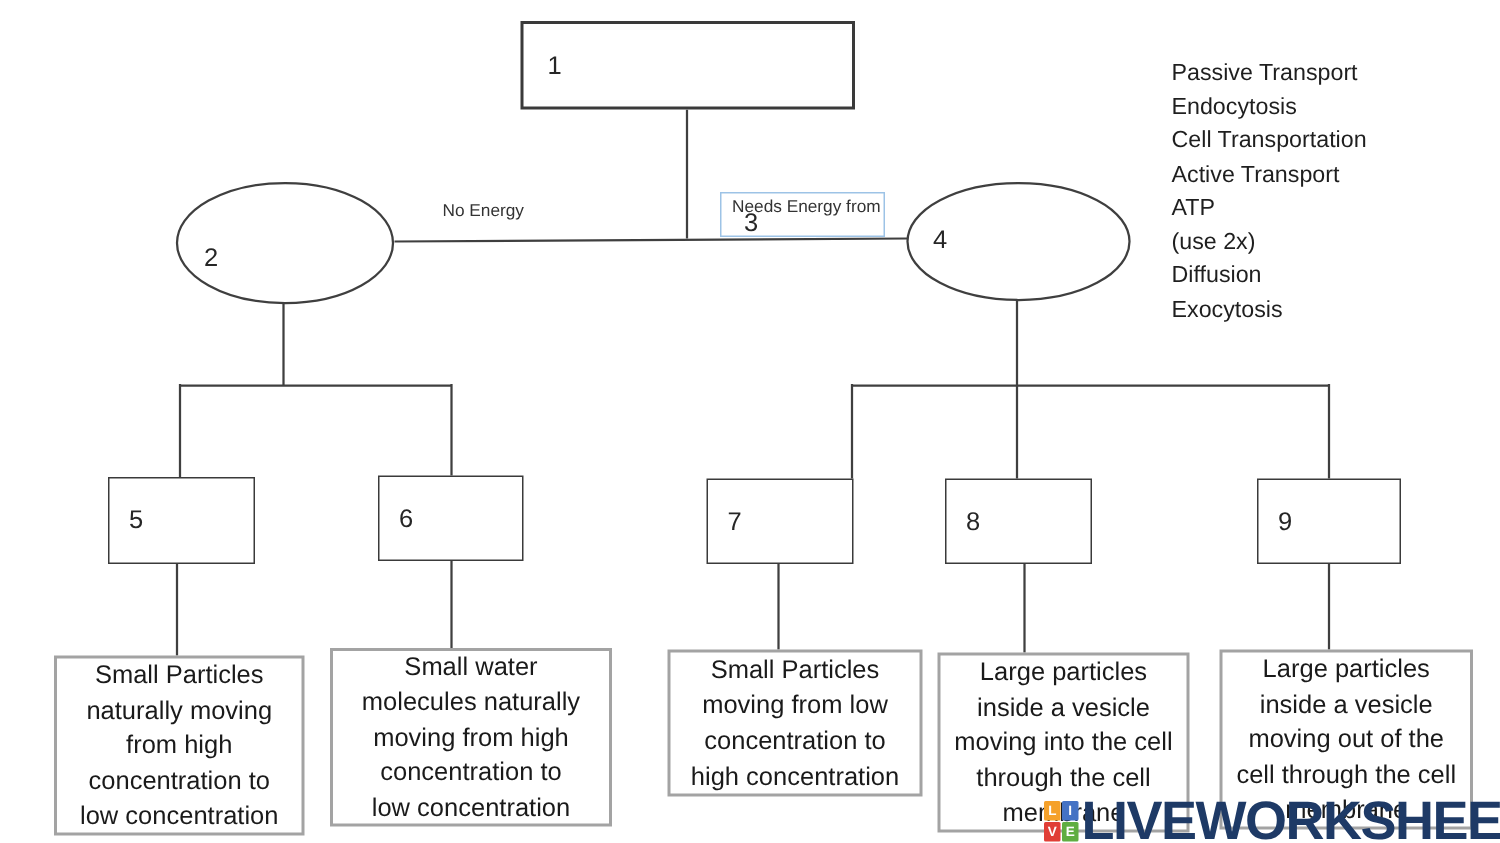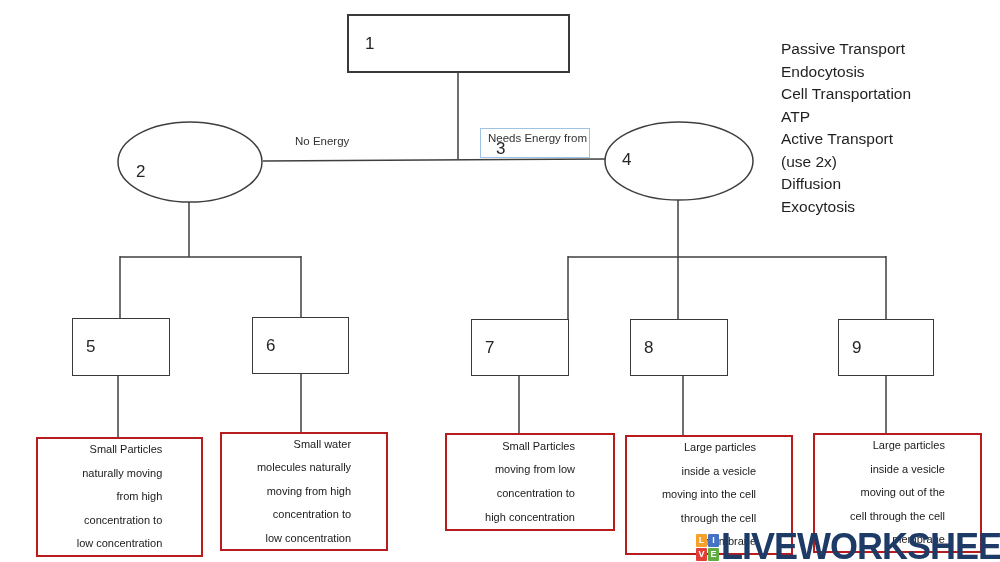--- a/index.html
+++ b/index.html
@@ -18,23 +18,23 @@
   .node .num { font-size:17px; color:#262626; padding-left:13px; }
   .node.big { border-width:2px; }
   .node.big .num { padding-left:16px; }
   .node.answer-input {
     border:1.6px solid #9dc3e6; align-items:flex-end;
   }
   .node.answer-input .num { padding-left:15px; padding-bottom:0px; line-height:1; }
   .ellipse-num { position:absolute; font-size:17px; color:#262626; }
   .edge-label { position:absolute; font-size:11.5px; color:#333; white-space:nowrap; }
   .desc {
-    position:absolute; background:#fff; border:2px solid #b91c1c;
+    position:absolute; background:#fff; border:2px solid #a3a3a3;
     box-sizing:border-box; display:flex; align-items:center; justify-content:center;
-    text-align:right; font-size:11px; line-height:23.6px; color:#1a1a1a;
+    text-align:center; font-size:17px; line-height:23.6px; color:#1a1a1a;
     white-space:pre-line;
   }
   .word-bank {
     position:absolute; left:781px; top:38px; font-size:15.5px;
     line-height:22.5px; color:#1f1f1f;
   }
   .watermark {
     position:absolute; left:696px; top:529px; display:flex; align-items:center;
   }
   .tiles {
@@ -112,21 +112,21 @@
   <span class="ellipse-num" style="left:622px; top:150px;">4</span>
 
   <span class="edge-label" style="left:295px; top:135px;">No Energy</span>
   <span class="edge-label" style="left:488px; top:110px;margin-top:22px;">Needs Energy from</span>
 
   <div class="desc" style="left:36px;  top:437px; width:167px; height:120px;">Small Particles
 naturally moving
 from high
 concentration to
 low concentration</div>
-  <div class="desc" style="left:220px; top:432px; width:168px; height:119px;">Small water
+  <div class="desc" style="left:220px; top:432px; width:188px; height:119px;">Small water
 molecules naturally
 moving from high
 concentration to
 low concentration</div>
   <div class="desc" style="left:445px; top:433px; width:170px; height:98px;">Small Particles
 moving from low
 concentration to
 high concentration</div>
   <div class="desc" style="left:625px; top:435px; width:168px; height:120px;">Large particles
 inside a vesicle
@@ -136,22 +136,22 @@
   <div class="desc" style="left:813px; top:433px; width:169px; height:120px;">Large particles
 inside a vesicle
 moving out of the
 cell through the cell
 membrane</div>
 
   <div class="word-bank">
     <div>Passive Transport</div>
     <div>Endocytosis</div>
     <div>Cell Transportation</div>
+    <div>Active Transport</div>
     <div>ATP</div>
-    <div>Active Transport</div>
     <div>(use 2x)</div>
     <div>Diffusion</div>
     <div>Exocytosis</div>
   </div>
 
   <div class="watermark">
     <div class="tiles">
       <span class="tile tile-l">L</span>
       <span class="tile tile-i">I</span>
       <span class="tile tile-v">V</span>

